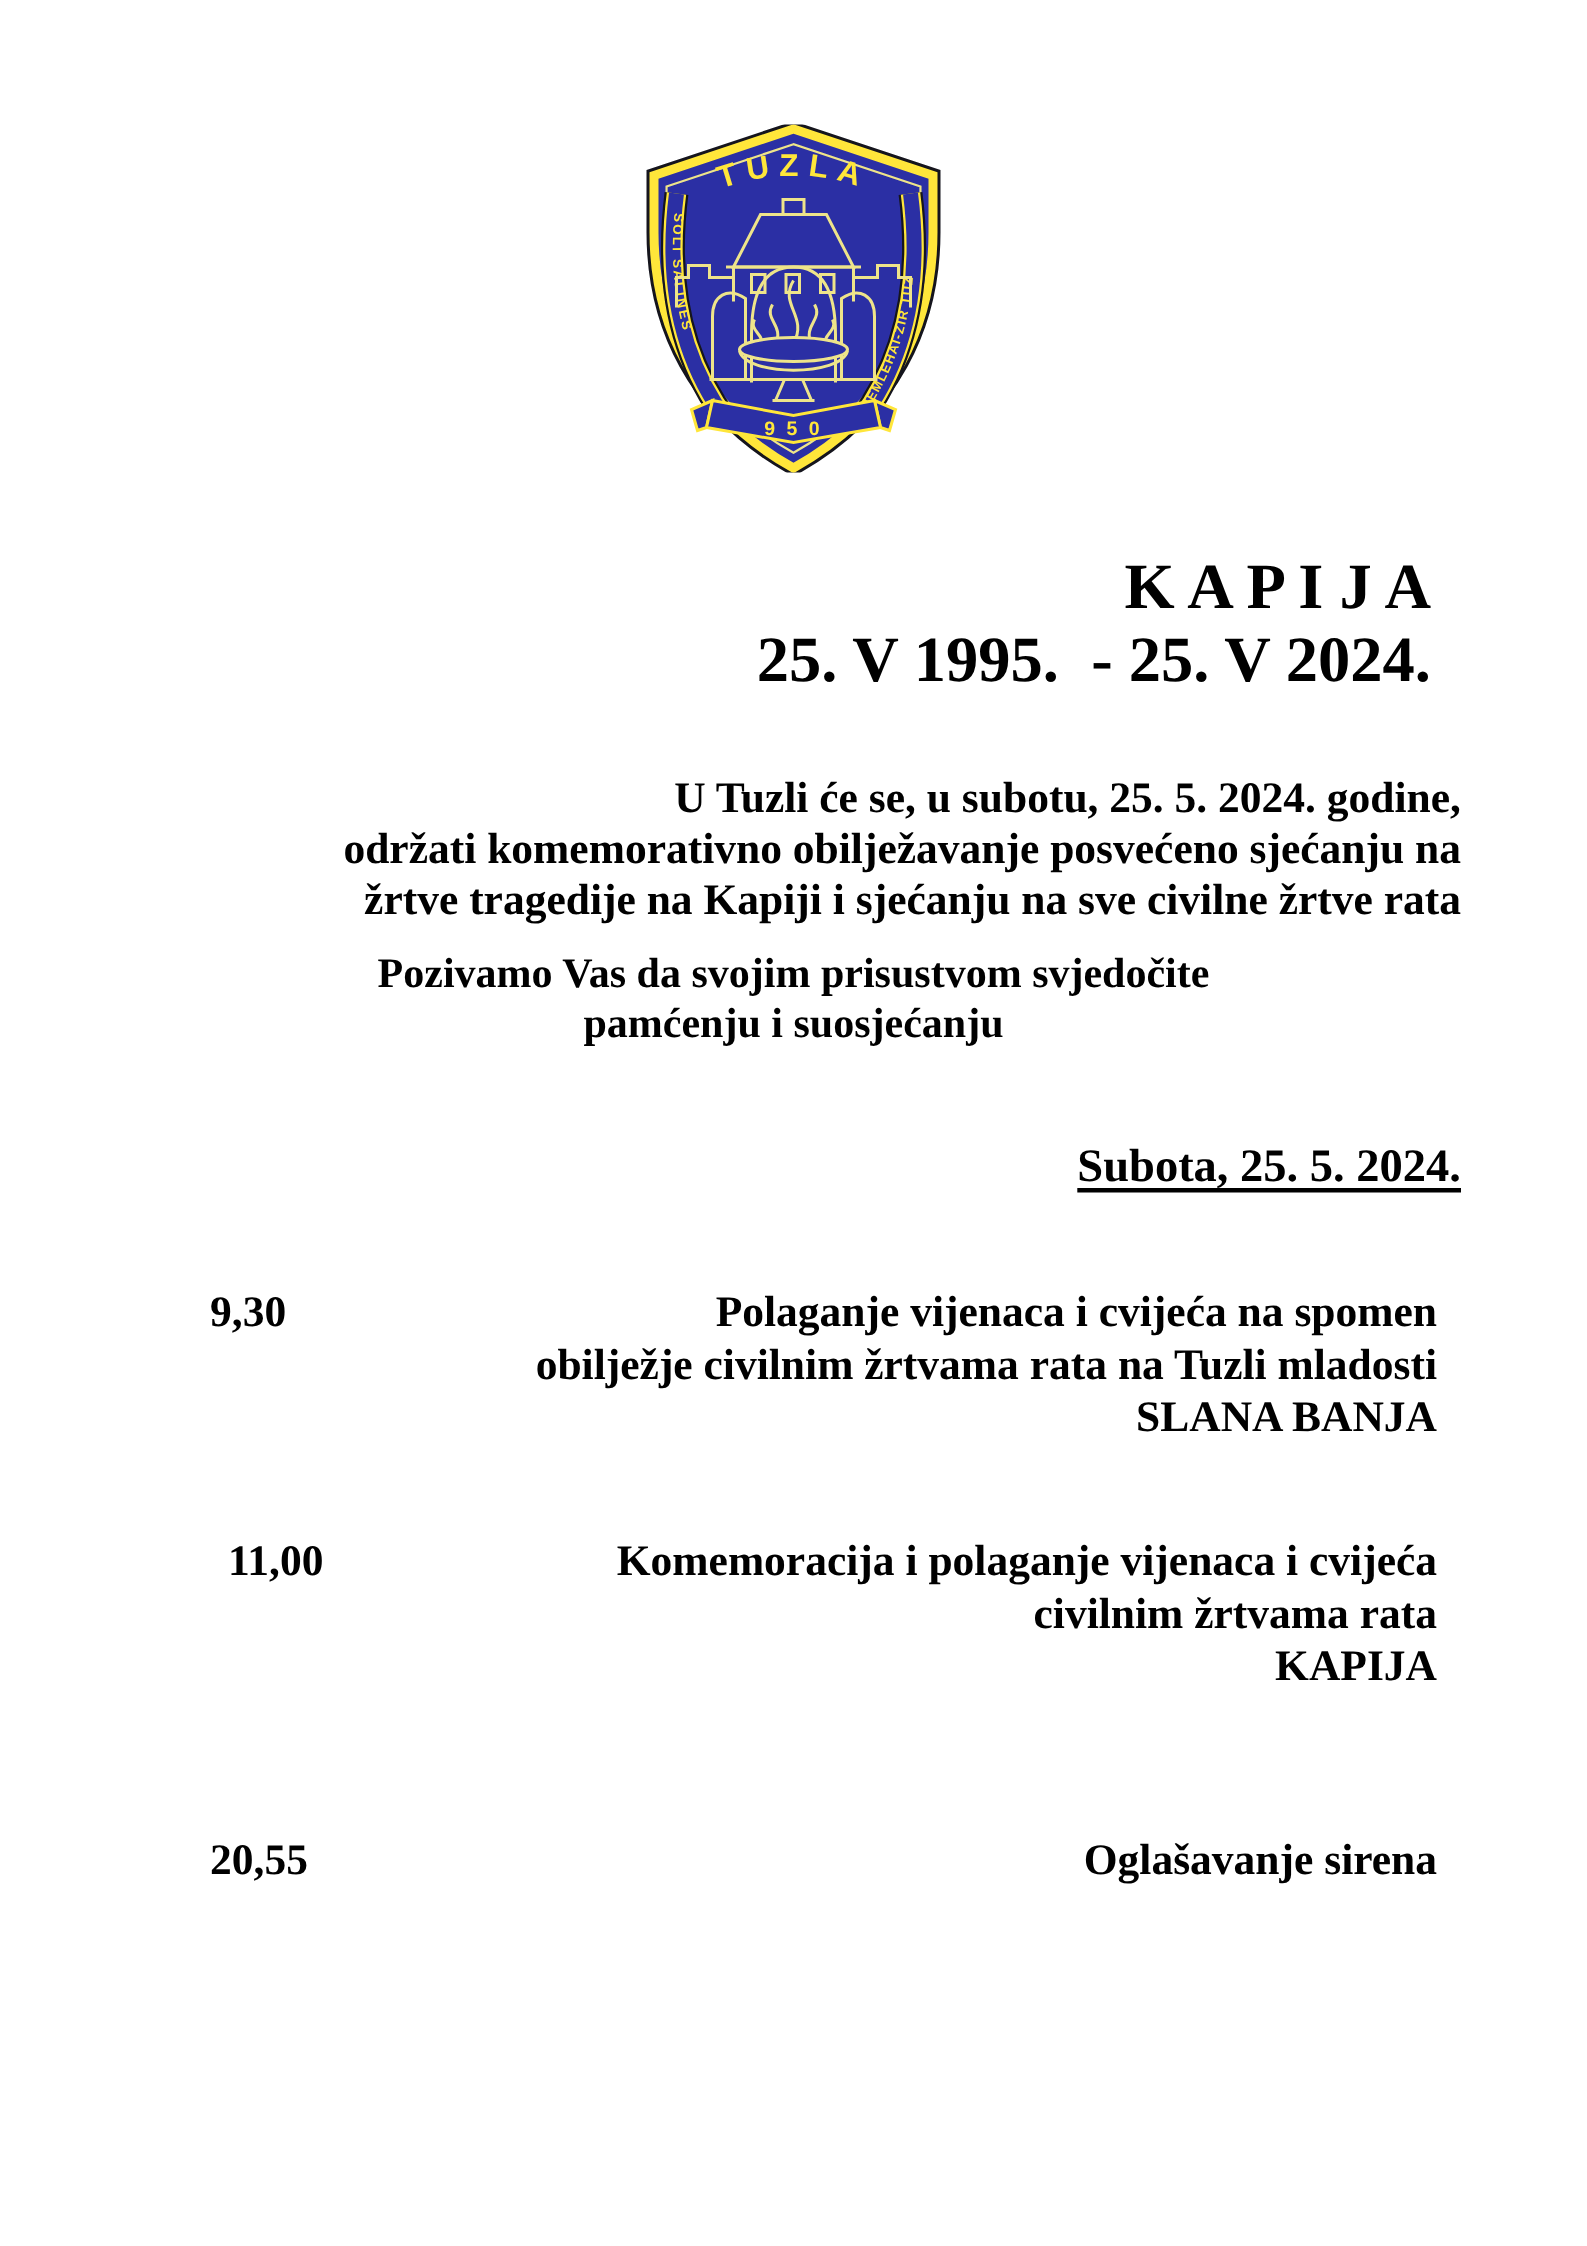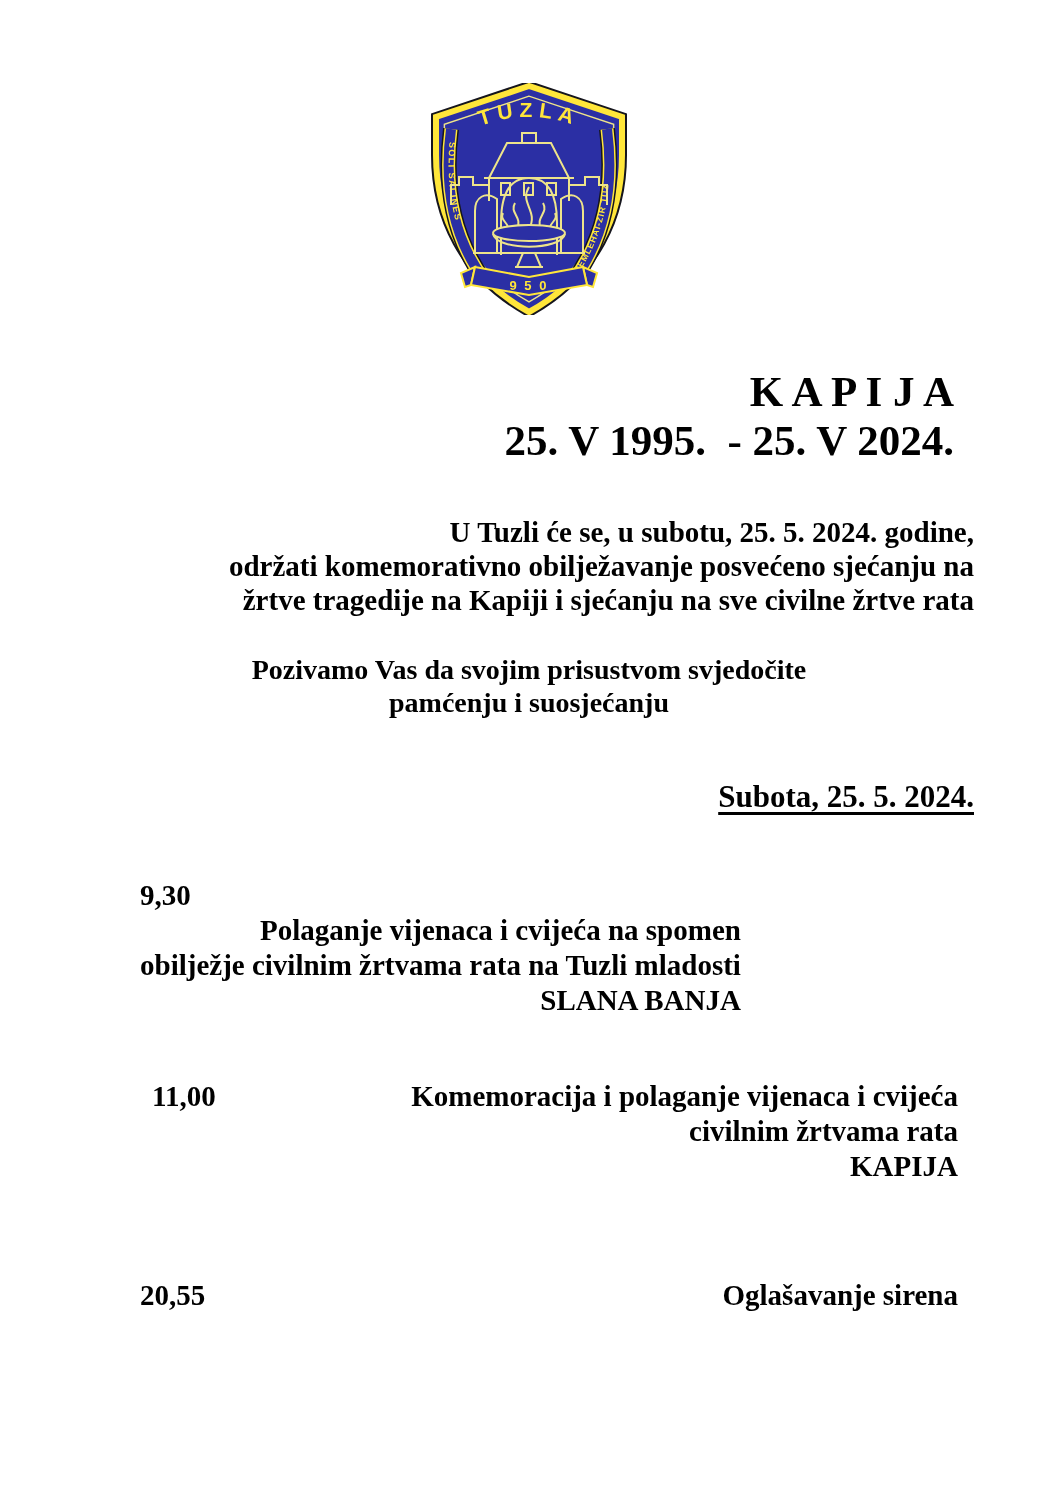--- a/index.html
+++ b/index.html
@@ -28,21 +28,21 @@
   }
   .intro-1 {
     margin-top: 50px;
     text-align: right;
     font-size: 29px;
     line-height: 34px;
     white-space: pre-wrap;
     padding: 0 84px 0 104px;
   }
   .intro-2 {
-    margin-top: 36px;
+    margin-top: 16px;
     text-align: center;
     font-size: 28px;
     line-height: 33px;
     white-space: pre-wrap;
     padding: 0 84px 0 84px;
   }
   .date-heading {
     margin-top: 60px;
     text-align: right;
     font-size: 31px;
@@ -55,21 +55,21 @@
   .schedule-row {
     display: flex;
     justify-content: space-between;
     align-items: baseline;
     padding: 0 100px 0 140px;
     font-size: 29px;
     line-height: 35px;
   }
   .schedule-row .time { white-space: nowrap; }
   .schedule-row .desc { text-align: right; white-space: pre-wrap; }
-  .row-1 { margin-top: 63px; flex-direction: column; }
+  .row-1 { margin-top: 63px; }
   .row-2 { margin-top: 61px; margin-left: 12px; }
   .row-3 { margin-top: 94px; }
 </style>
 </head>
 <body>
 
 <div class="page">
 
   <div class="emblem-wrap">
     <svg viewBox="0 0 200 232" xmlns="http://www.w3.org/2000/svg">

